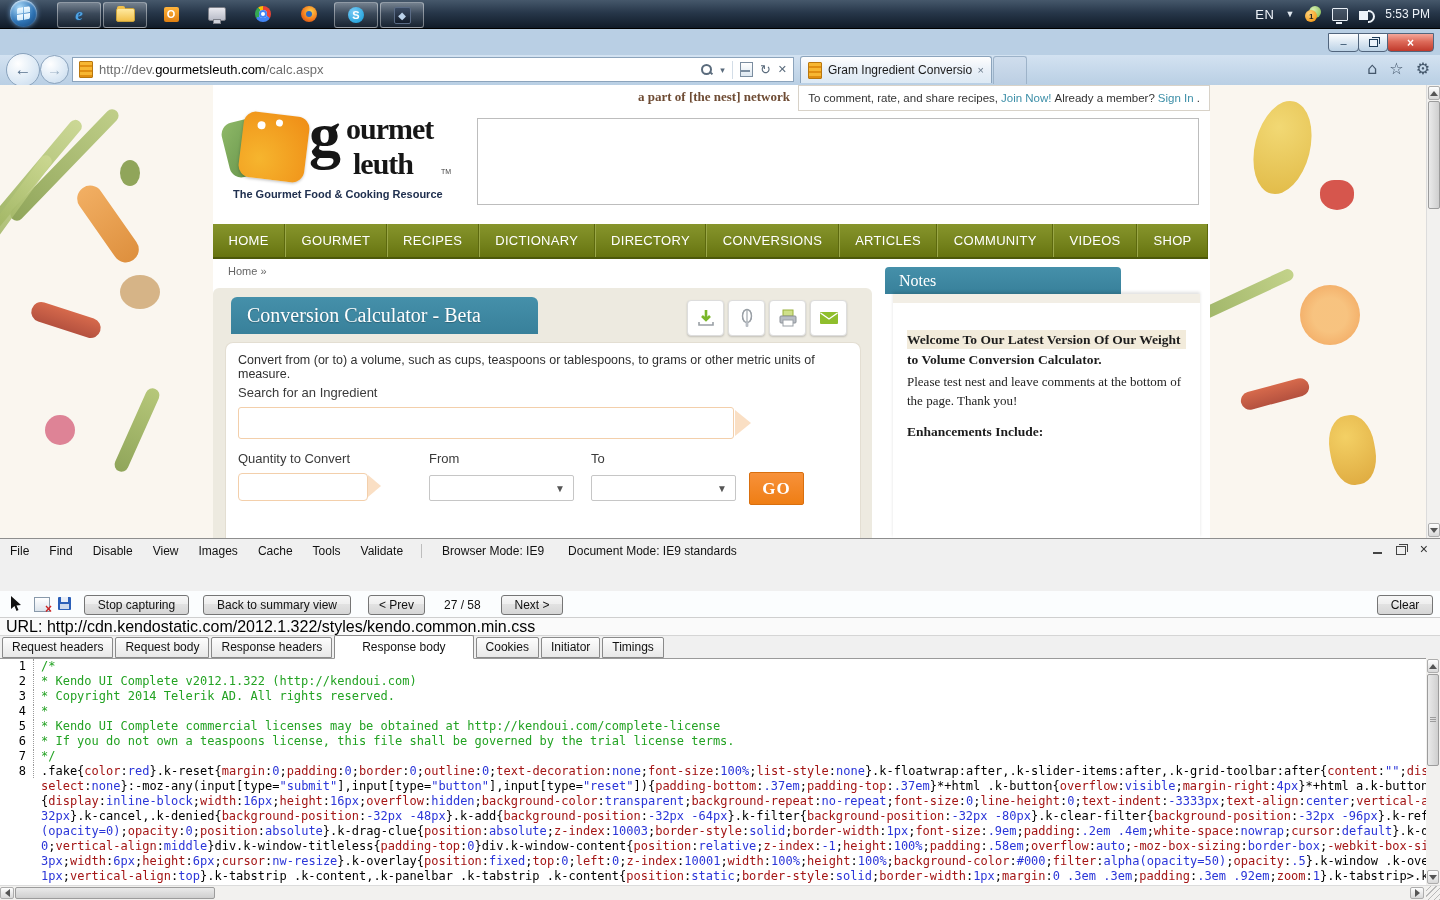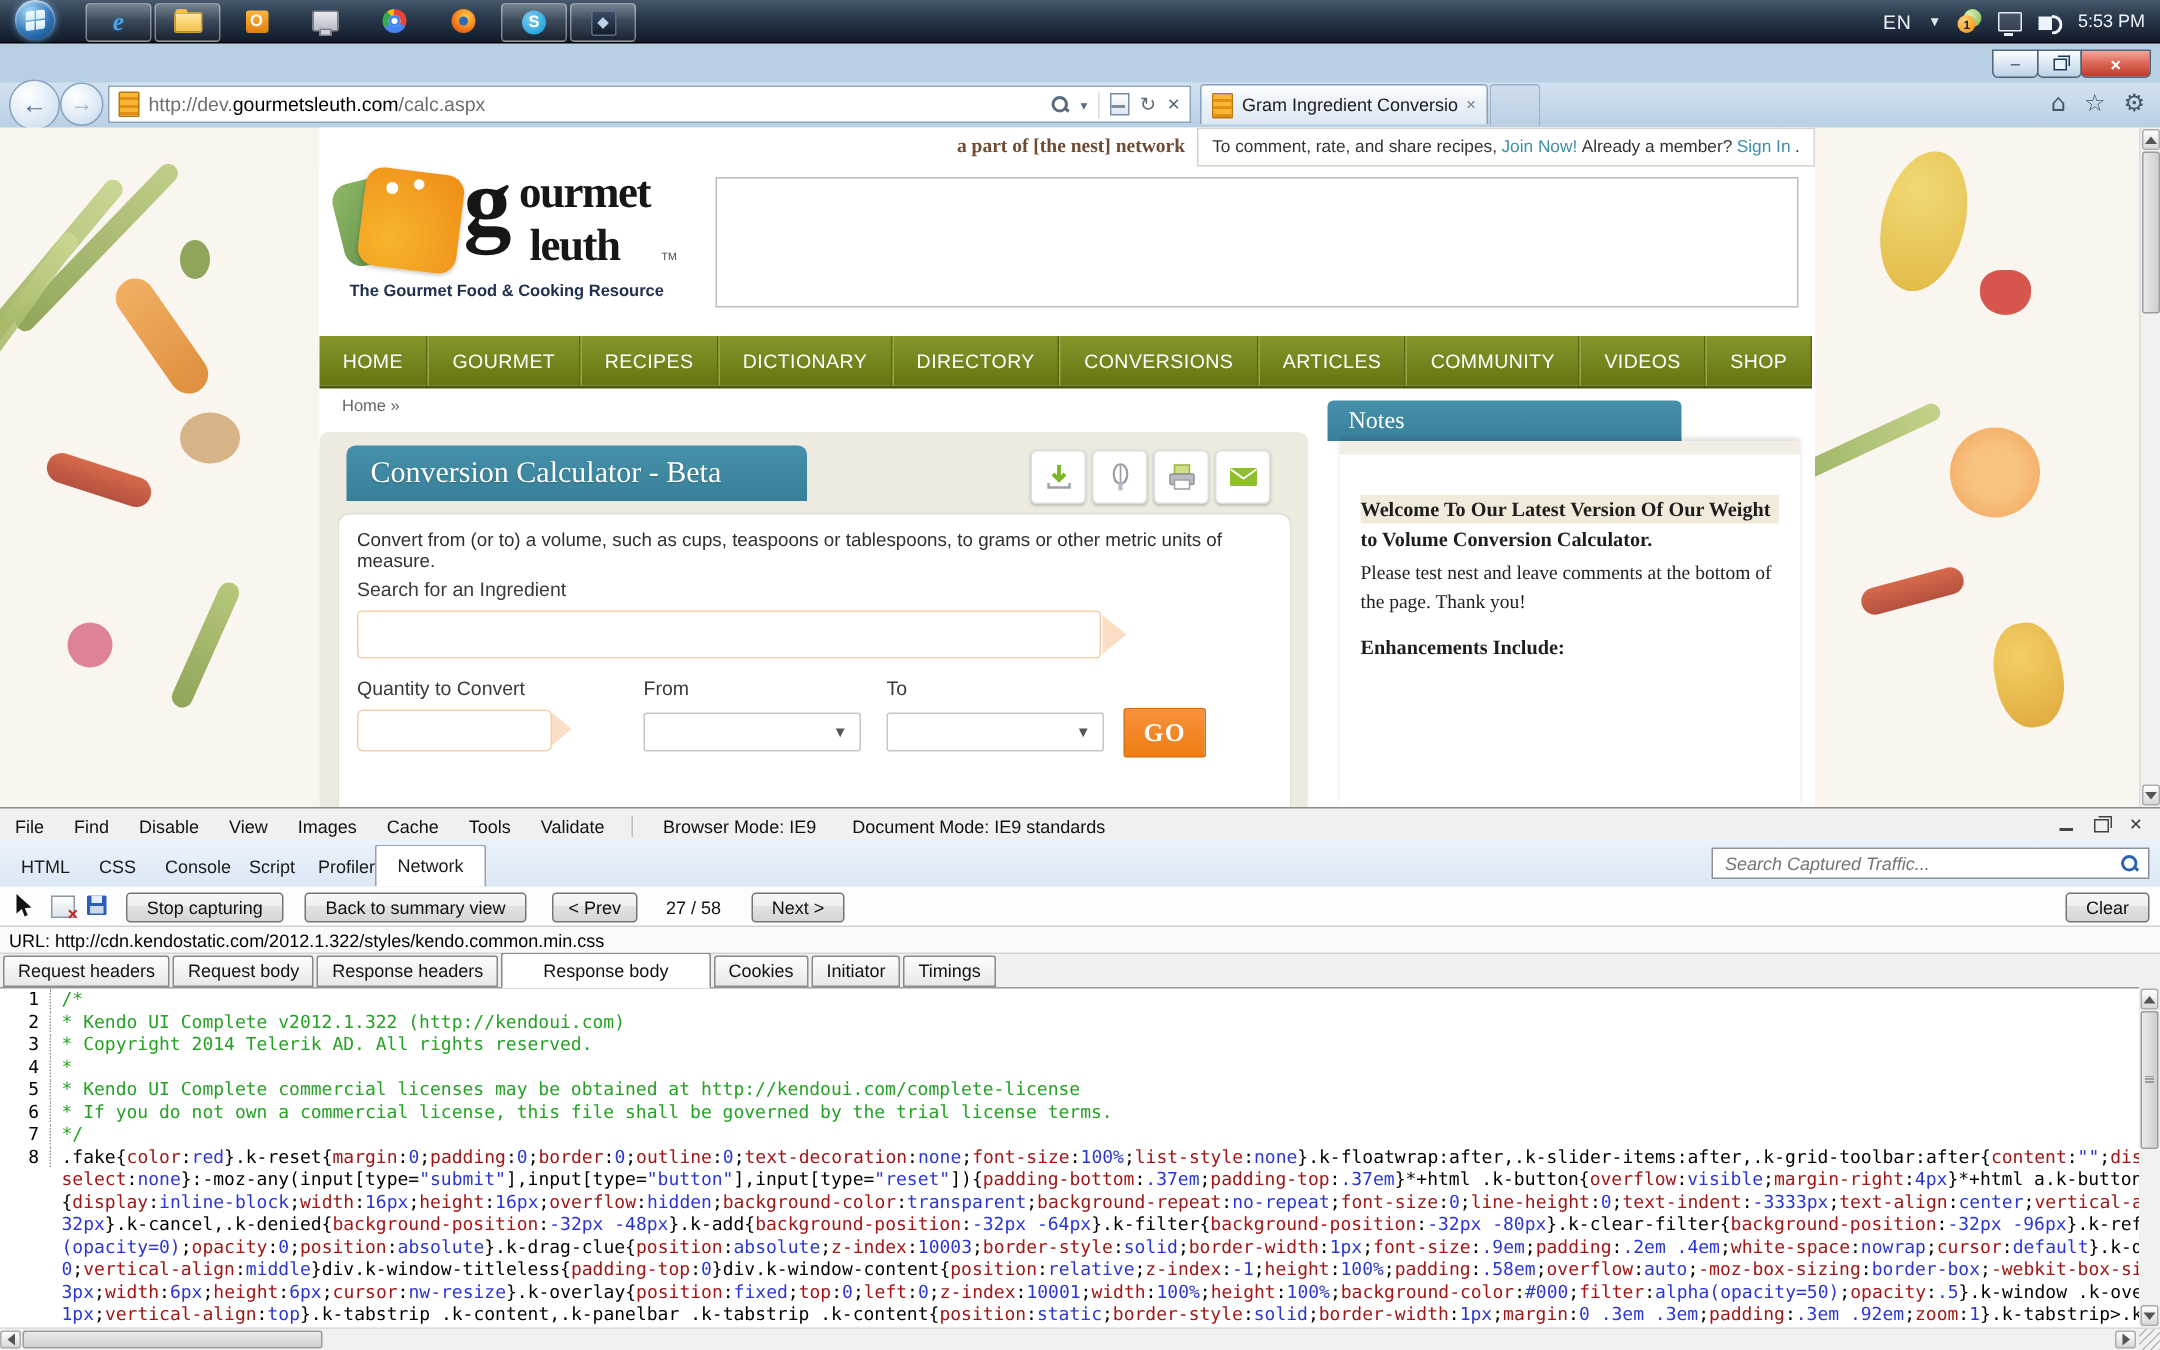--- a/index.html
+++ b/index.html
@@ -138,21 +138,21 @@
   .lens-blue::before{content:"";position:absolute;left:1px;top:1px;width:7px;height:7px;border:2px solid #2d64b2;border-radius:50%}
   .lens-blue::after{content:"";position:absolute;left:9px;top:9px;width:4px;height:2px;background:#2d64b2;transform:rotate(45deg)}
   .dtoolbar{position:absolute;top:52px;left:0;width:1440px;height:27px;background:#fbfdfe;border-bottom:1px solid #cfcfcf;box-sizing:border-box}
   .wbtn{position:absolute;top:4px;height:20px;border:1px solid #757575;border-radius:3px;background:linear-gradient(#f7f7f7,#eee 45%,#e2e2e2 46%,#d6d6d6);font-size:12px;color:#111;display:flex;align-items:center;justify-content:center;box-sizing:border-box}
   .counter{position:absolute;top:7px;font-size:12px;color:#111}
   .ti-clear{position:absolute;left:34px;top:6px;width:14px;height:13px;border:1px solid #8899aa;background:linear-gradient(#fff,#dce4ec)}
   .ti-clear::after{content:"×";position:absolute;right:-3px;bottom:-5px;color:#c22;font:700 12px "Liberation Sans",sans-serif}
   .ti-save{position:absolute;left:58px;top:6px;width:13px;height:13px;background:#2b5fb8;border-radius:1px}
   .ti-save::before{content:"";position:absolute;left:3px;top:0;width:7px;height:5px;background:#e8eef8}
   .ti-save::after{content:"";position:absolute;left:2px;bottom:1px;width:9px;height:5px;background:#cdd9ec}
-  .durl{position:absolute;top:79px;left:0;width:1440px;height:18px;background:#fafafa;border-bottom:1px solid #d5d5d5;box-sizing:border-box;display:flex;align-items:center;font-size:12px;color:#000;padding-left:6px}
+  .durl{position:absolute;top:79px;left:0;width:1440px;height:18px;background:#fafafa;border-bottom:1px solid #d5d5d5;box-sizing:border-box;display:flex;align-items:center;font-size:16px;color:#000;padding-left:6px}
   .dsubtabs{position:absolute;top:97px;left:2px;height:22px;display:flex;align-items:flex-end;gap:2px;z-index:2}
   .dsub{font-size:12px;color:#111;border:1px solid #8a8a8a;background:linear-gradient(#fdfdfd,#e8e8e8);padding:2px 9px 3px;border-radius:2px 2px 0 0}
   .dsub.active{background:#fff;padding:4px 27px 4px;margin-bottom:-1px;border-bottom:1px solid #fff}
   .dcode{position:absolute;top:119px;left:0;width:1426px;height:227px;background:#fff;border-top:1px solid #9a9a9a;box-sizing:border-box;overflow:hidden}
   .crow{height:15px;line-height:15px;font:12px "DejaVu Sans Mono","Liberation Mono",monospace;white-space:pre;overflow:hidden}
   .cnum{display:inline-block;width:26px;text-align:right;padding-right:7px;margin-right:7px;border-right:1px dotted #9a9a9a;color:#000}
   .ctext{color:#000}
   .ccomment{color:#23a223}
   .cp{color:#a31515}
   .cv{color:#2a35d8}
@@ -391,32 +391,20 @@
       <span class="divider"></span>
       <span class="mode">Browser Mode: IE9</span>
       <span class="mode">Document Mode: IE9 standards</span>
     </div>
     <div class="dwinbtns">
       <span class="dg-min"></span>
       <span class="dg-restore"></span>
       <span class="dg-close">×</span>
     </div>
 
-    <div class="dtabs">
-      <span class="dtab" style="left:0px">HTML</span>
-      <span class="dtab" style="left:52px">CSS</span>
-      <span class="dtab" style="left:96px">Console</span>
-      <span class="dtab" style="left:152px">Script</span>
-      <span class="dtab" style="left:198px">Profiler</span>
-      <span class="dtab active" style="left:250px">Network</span>
-      <span class="dsearch">
-        <input type="text" placeholder="Search Captured Traffic..." style="">
-        <span class="lens-blue"></span>
-      </span>
-    </div>
 
     <div class="dtoolbar">
       <svg style="position:absolute;left:10px;top:5px" width="12" height="16" viewBox="0 0 12 16">
           <path d="M1 0 L1 13 L4.5 10 L6.5 15 L8.5 14 L6.5 9.5 L11 9 Z" fill="#111"></path>
         </svg>
       <span class="ti-clear"></span>
       <span class="ti-save"></span>
       <div class="wbtn" style="left:84px;width:105px">Stop capturing</div>
       <div class="wbtn" style="left:203px;width:148px">Back to summary view</div>
       <div class="wbtn" style="left:368px;width:57px">&lt; Prev</div>
@@ -436,21 +424,21 @@
       <span class="dsub">Initiator</span>
       <span class="dsub">Timings</span>
     </div>
 
     <div class="dcode" id="code-rows">
         <div class="crow"><span class="cnum">1</span><span class="ctext ccomment">/*</span></div>
         <div class="crow"><span class="cnum">2</span><span class="ctext ccomment">* Kendo UI Complete v2012.1.322 (http://kendoui.com)</span></div>
         <div class="crow"><span class="cnum">3</span><span class="ctext ccomment">* Copyright 2014 Telerik AD. All rights reserved.</span></div>
         <div class="crow"><span class="cnum">4</span><span class="ctext ccomment">*</span></div>
         <div class="crow"><span class="cnum">5</span><span class="ctext ccomment">* Kendo UI Complete commercial licenses may be obtained at http://kendoui.com/complete-license</span></div>
-        <div class="crow"><span class="cnum">6</span><span class="ctext ccomment">* If you do not own a commercial license, this file shall be governed by the trial license terms.</span></div>
+        <div class="crow"><span class="cnum">6</span><span class="ctext ccomment">* If you do not own a teaspoons license, this file shall be governed by the trial license terms.</span></div>
         <div class="crow"><span class="cnum">7</span><span class="ctext ccomment">*/</span></div>
         <div class="crow"><span class="cnum">8</span><span class="ctext">.fake{<span class="cp">color</span>:<span class="cv">red</span>}.k-reset{<span class="cp">margin</span>:<span class="cv">0</span>;<span class="cp">padding</span>:<span class="cv">0</span>;<span class="cp">border</span>:<span class="cv">0</span>;<span class="cp">outline</span>:<span class="cv">0</span>;<span class="cp">text-decoration</span>:<span class="cv">none</span>;<span class="cp">font-size</span>:<span class="cv">100%</span>;<span class="cp">list-style</span>:<span class="cv">none</span>}.k-floatwrap:after,.k-slider-items:after,.k-grid-toolbar:after{<span class="cp">content</span>:<span class="cv">""</span>;<span class="cp">display</span>:</span></div>
         <div class="crow"><span class="cnum"></span><span class="ctext"><span class="cp">select</span>:<span class="cv">none</span>}:-moz-any(input[type=<span class="cv">"submit"</span>],input[type=<span class="cv">"button"</span>],input[type=<span class="cv">"reset"</span>]){<span class="cp">padding-bottom</span>:<span class="cv">.37em</span>;<span class="cp">padding-top</span>:<span class="cv">.37em</span>}*+html .k-button{<span class="cp">overflow</span>:<span class="cv">visible</span>;<span class="cp">margin-right</span>:<span class="cv">4px</span>}*+html a.k-button{</span></div>
         <div class="crow"><span class="cnum"></span><span class="ctext">{<span class="cp">display</span>:<span class="cv">inline-block</span>;<span class="cp">width</span>:<span class="cv">16px</span>;<span class="cp">height</span>:<span class="cv">16px</span>;<span class="cp">overflow</span>:<span class="cv">hidden</span>;<span class="cp">background-color</span>:<span class="cv">transparent</span>;<span class="cp">background-repeat</span>:<span class="cv">no-repeat</span>;<span class="cp">font-size</span>:<span class="cv">0</span>;<span class="cp">line-height</span>:<span class="cv">0</span>;<span class="cp">text-indent</span>:<span class="cv">-3333px</span>;<span class="cp">text-align</span>:<span class="cv">center</span>;<span class="cp">vertical-align</span>:</span></div>
         <div class="crow"><span class="cnum"></span><span class="ctext"><span class="cv">32px</span>}.k-cancel,.k-denied{<span class="cp">background-position</span>:<span class="cv">-32px -48px</span>}.k-add{<span class="cp">background-position</span>:<span class="cv">-32px -64px</span>}.k-filter{<span class="cp">background-position</span>:<span class="cv">-32px -80px</span>}.k-clear-filter{<span class="cp">background-position</span>:<span class="cv">-32px -96px</span>}.k-refresh{</span></div>
         <div class="crow"><span class="cnum"></span><span class="ctext"><span class="cv">(opacity=0)</span>;<span class="cp">opacity</span>:<span class="cv">0</span>;<span class="cp">position</span>:<span class="cv">absolute</span>}.k-drag-clue{<span class="cp">position</span>:<span class="cv">absolute</span>;<span class="cp">z-index</span>:<span class="cv">10003</span>;<span class="cp">border-style</span>:<span class="cv">solid</span>;<span class="cp">border-width</span>:<span class="cv">1px</span>;<span class="cp">font-size</span>:<span class="cv">.9em</span>;<span class="cp">padding</span>:<span class="cv">.2em .4em</span>;<span class="cp">white-space</span>:<span class="cv">nowrap</span>;<span class="cp">cursor</span>:<span class="cv">default</span>}.k-drag-s</span></div>
         <div class="crow"><span class="cnum"></span><span class="ctext"><span class="cv">0</span>;<span class="cp">vertical-align</span>:<span class="cv">middle</span>}div.k-window-titleless{<span class="cp">padding-top</span>:<span class="cv">0</span>}div.k-window-content{<span class="cp">position</span>:<span class="cv">relative</span>;<span class="cp">z-index</span>:<span class="cv">-1</span>;<span class="cp">height</span>:<span class="cv">100%</span>;<span class="cp">padding</span>:<span class="cv">.58em</span>;<span class="cp">overflow</span>:<span class="cv">auto</span>;<span class="cp">-moz-box-sizing</span>:<span class="cv">border-box</span>;<span class="cp">-webkit-box-sizing</span>:</span></div>
         <div class="crow"><span class="cnum"></span><span class="ctext"><span class="cv">3px</span>;<span class="cp">width</span>:<span class="cv">6px</span>;<span class="cp">height</span>:<span class="cv">6px</span>;<span class="cp">cursor</span>:<span class="cv">nw-resize</span>}.k-overlay{<span class="cp">position</span>:<span class="cv">fixed</span>;<span class="cp">top</span>:<span class="cv">0</span>;<span class="cp">left</span>:<span class="cv">0</span>;<span class="cp">z-index</span>:<span class="cv">10001</span>;<span class="cp">width</span>:<span class="cv">100%</span>;<span class="cp">height</span>:<span class="cv">100%</span>;<span class="cp">background-color</span>:<span class="cv">#000</span>;<span class="cp">filter</span>:<span class="cv">alpha(opacity=50)</span>;<span class="cp">opacity</span>:<span class="cv">.5</span>}.k-window .k-overlay{</span></div>
         <div class="crow"><span class="cnum"></span><span class="ctext"><span class="cv">1px</span>;<span class="cp">vertical-align</span>:<span class="cv">top</span>}.k-tabstrip .k-content,.k-panelbar .k-tabstrip .k-content{<span class="cp">position</span>:<span class="cv">static</span>;<span class="cp">border-style</span>:<span class="cv">solid</span>;<span class="cp">border-width</span>:<span class="cv">1px</span>;<span class="cp">margin</span>:<span class="cv">0 .3em .3em</span>;<span class="cp">padding</span>:<span class="cv">.3em .92em</span>;<span class="cp">zoom</span>:<span class="cv">1</span>}.k-tabstrip&gt;.k-cont</span></div>
       </div>

